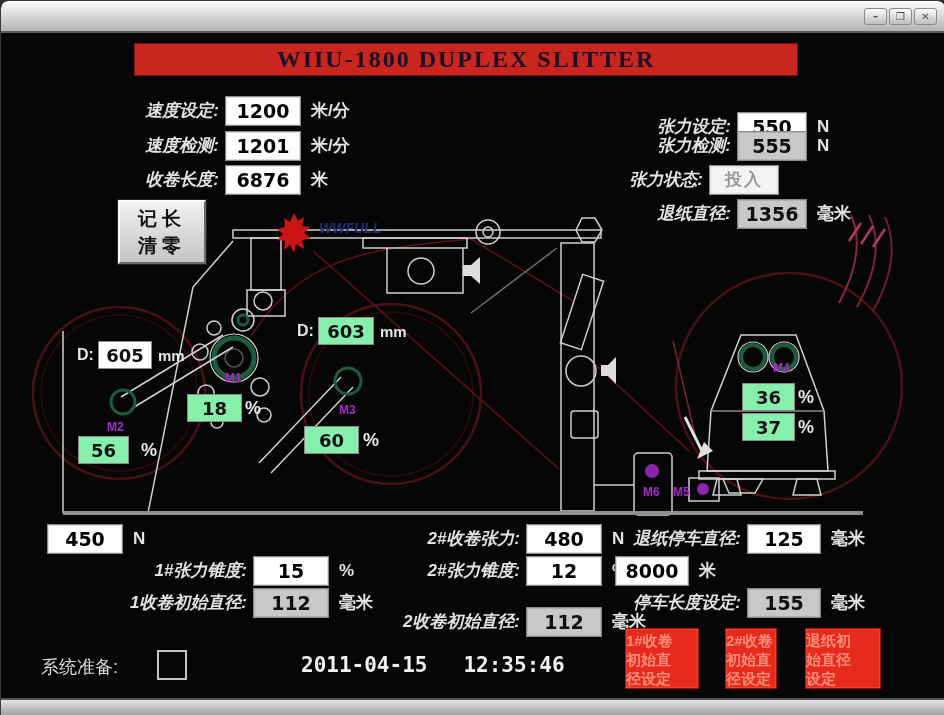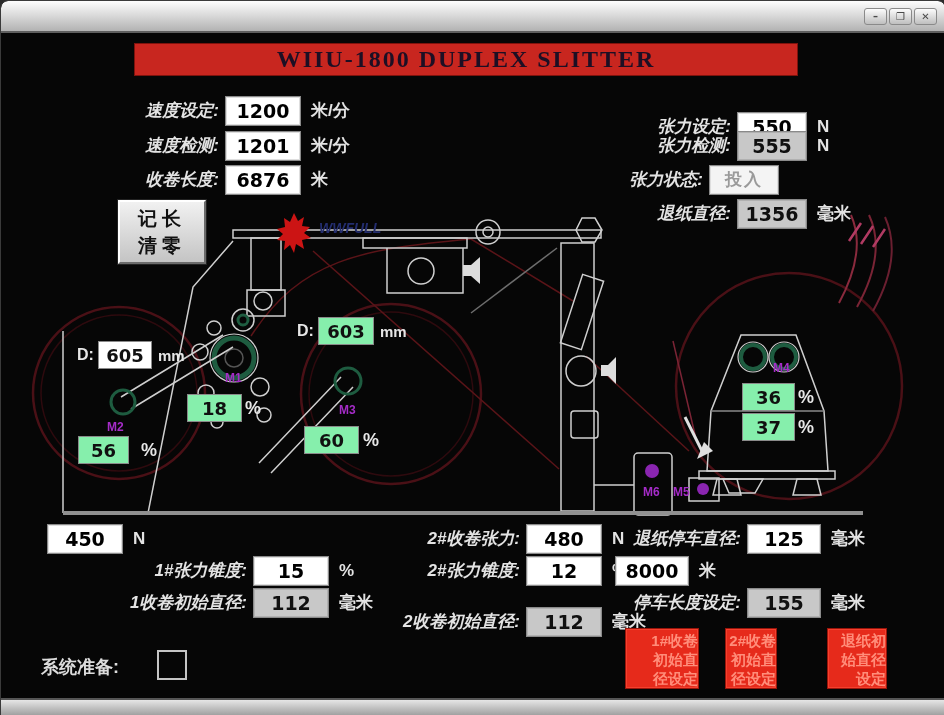--- a/index.html
+++ b/index.html
@@ -33,23 +33,23 @@
         box-shadow:0 0 0 1px #8a8a8a;z-index:4;}
   .dbox.white{background:#fff;}
   .dtext{position:absolute;font-weight:bold;font-size:16px;color:#e6e6e6;z-index:4;white-space:nowrap;}
   
   .clearbtn{position:absolute;left:117px;top:199px;width:88px;height:64px;z-index:5;
             background:linear-gradient(#f1f1f1,#c4c4c4);border:2px solid;border-color:#ffffff #6b6b6b #6b6b6b #ffffff;
             outline:1px solid #222;color:#111;font-weight:bold;font-size:19px;letter-spacing:5px;
             text-align:center;line-height:27px;padding-top:3px;box-sizing:border-box;cursor:pointer;}
   .rbtn{position:absolute;top:627px;height:61px;z-index:5;background:#e62a1b;border:1px solid #9a140a;
         box-shadow:inset 0 0 0 1px #f4402e;color:#ff8d7a;font-weight:bold;font-size:15px;line-height:19px;
-        text-align:right;padding-top:2px;box-sizing:border-box;cursor:pointer;}
-  
-  .sysready{position:absolute;left:40px;top:654px;font-weight:bold;font-size:18px;color:#dcdcdc;z-index:4;}
+        text-align:left;padding-top:2px;box-sizing:border-box;cursor:pointer;}
+  
+  .sysready{position:absolute;left:40px;top:654px;font-weight:normal;font-size:18px;color:#dcdcdc;z-index:4;}
   .chk{position:absolute;left:156px;top:649px;width:26px;height:26px;border:2px solid #c4c4c4;background:transparent;z-index:4;}
   .datetime{position:absolute;left:300px;top:652px;display:flex;gap:36px;z-index:4;
             font:bold 21px "DejaVu Sans Mono",monospace;color:#f0f0f0;}
   svg.diagram{position:absolute;left:0;top:0;z-index:2;}
 </style>
 </head>
 <body>
 
 <div class="window">
 
@@ -283,23 +283,27 @@
   <div class="rbtn" style="left:624px;width:74px">
     <div>1#收卷</div>
     <div>初始直</div>
     <div>径设定</div>
   </div>
   <div class="rbtn" style="left:724px;width:52px">
     <div>2#收卷</div>
     <div>初始直</div>
     <div>径设定</div>
   </div>
-  <div class="rbtn" style="left:826px;width:60px">
+  <div class="rbtn" style="left:804px;width:76px">
     <div>退纸初</div>
     <div>始直径</div>
     <div>设定</div>
   </div>
 
   <span class="sysready">系统准备:</span>
   <div class="chk"></div>
+  <div class="datetime">
+    <span>2011-04-15</span>
+    <span>12:35:46</span>
+  </div>
 
   <div class="bottombar"></div>
 </div>
 
 </body></html>

